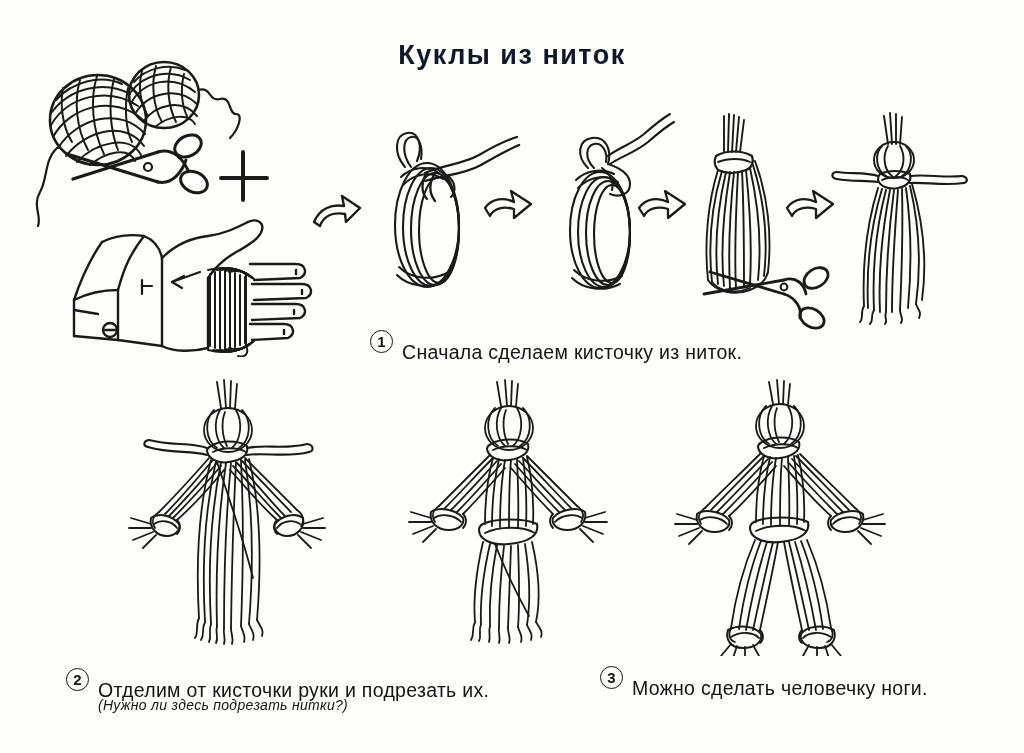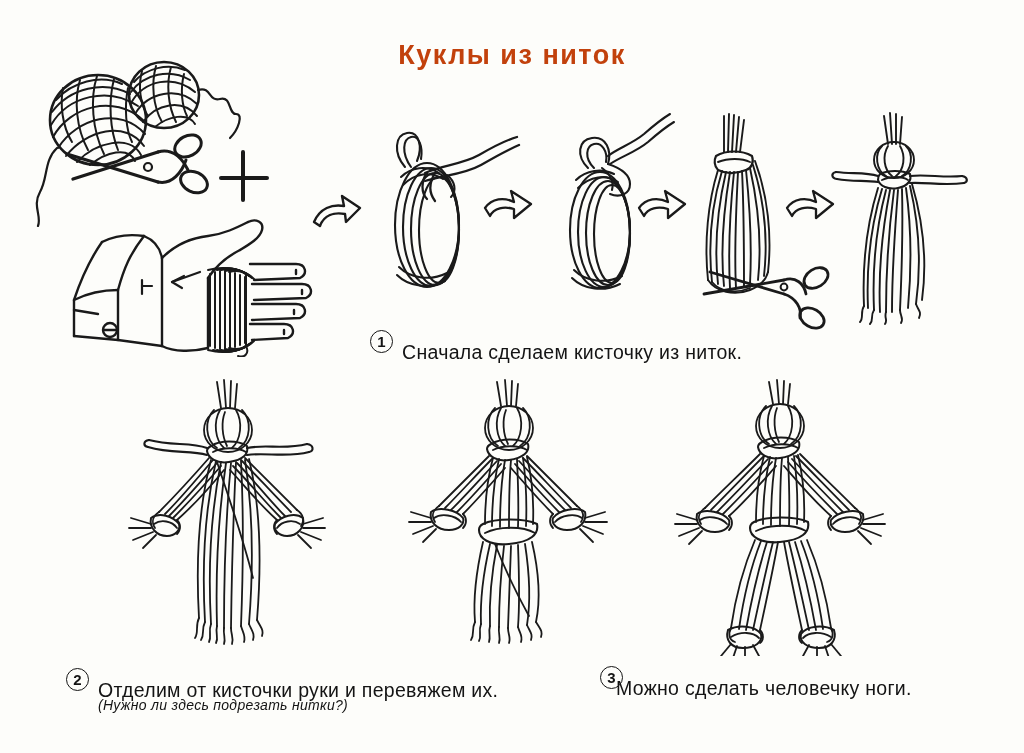--- a/index.html
+++ b/index.html
@@ -20,21 +20,21 @@
   .ttl {
     position: absolute;
     left: 0;
     top: 40px;
     width: 1024px;
     text-align: center;
     font-family: "Liberation Sans", sans-serif;
     font-weight: bold;
     font-size: 27px;
     letter-spacing: 1.5px;
-    color: #c2410c;
+    color: #0f172a;
   }
   .capt {
     position: absolute;
     font-family: "Liberation Sans", sans-serif;
     font-size: 19.5px;
     color: #141414;
     white-space: nowrap;
     letter-spacing: 0.3px;
     margin-top: 10px;
   }
@@ -604,19 +604,19 @@
         <path d="M166 259 C156 253 144 254 138 260"></path>
         <path d="M166 266 L176 278"></path>
         <path d="M160 268 L164 280"></path>
         <path d="M152 269 L152 280"></path>
         <path d="M144 267 L138 278"></path>
       </g>
     </svg>
   </div>
 
   <div class="numwrap" style="left:66px; top:668px;">2</div>
-  <div class="capt" style="left:98px; top:669px;">Отделим от кисточки руки и перевяжем их.</div>
+  <div class="capt" style="left:98px; top:669px;">Отделим от кисточки руки и подрезать их.</div>
   <div class="capt-it" style="left:98px; top:697px;">(Нужно ли здесь подрезать нитки?)</div>
 
   <div class="numwrap" style="left:600px; top:666px;">3</div>
-  <div class="capt" style="left:616px; top:667px;">Можно сделать человечку ноги.</div>
+  <div class="capt" style="left:632px; top:667px;">Можно сделать человечку ноги.</div>
 
 </div>
 
 </body></html>

